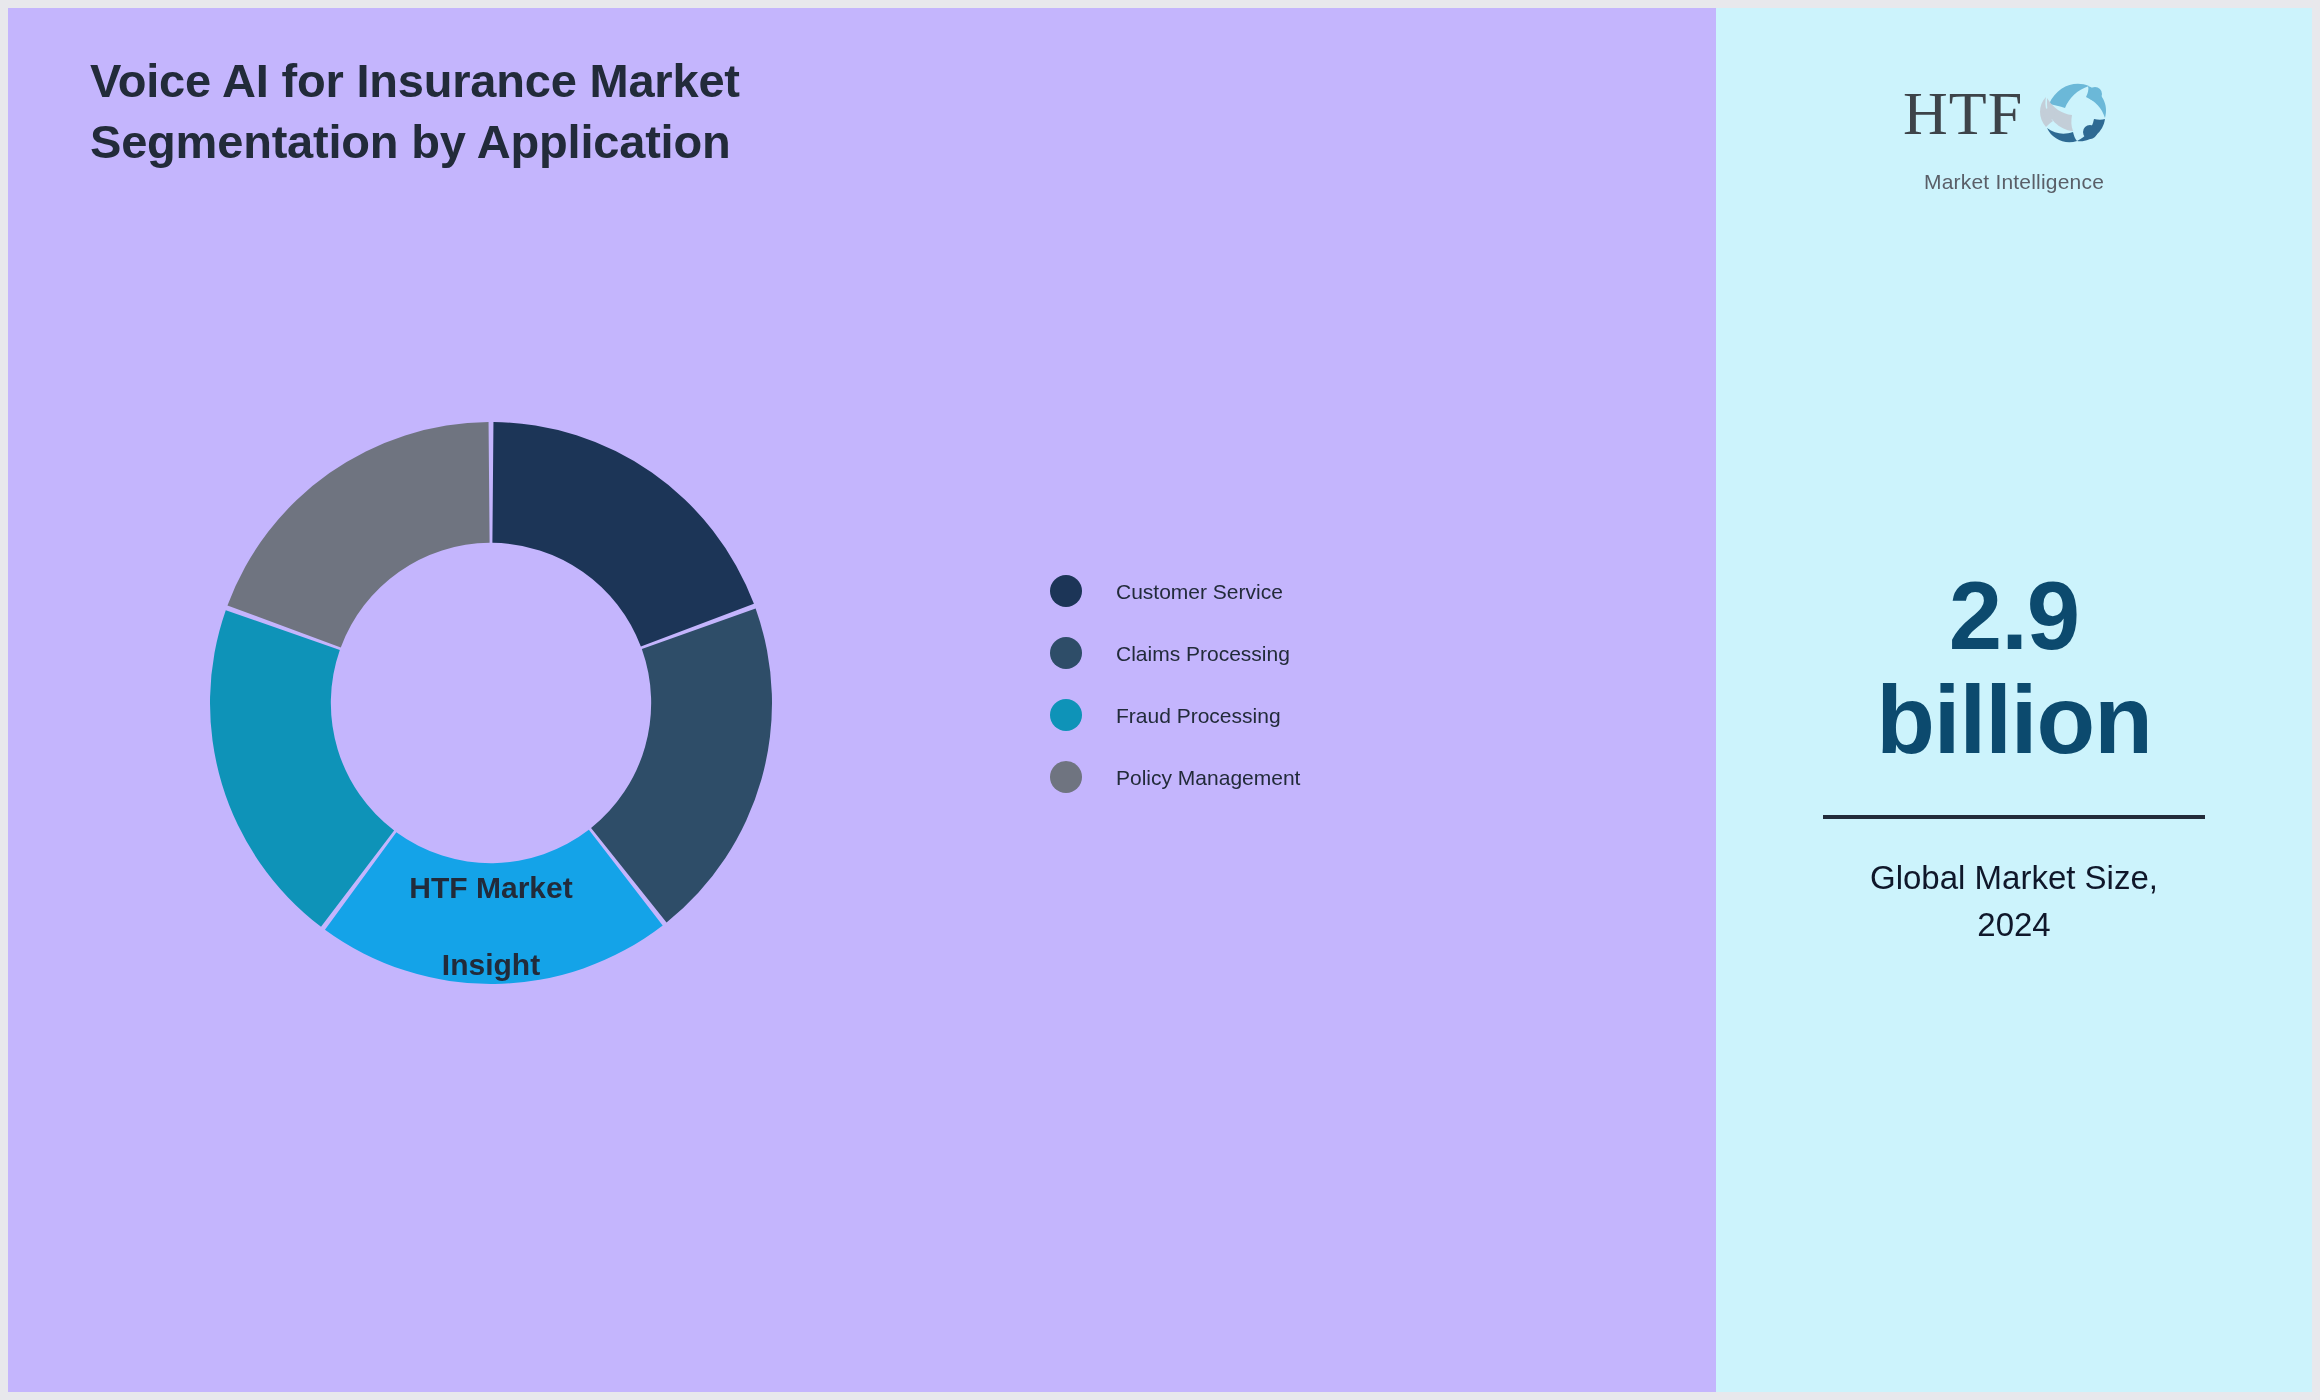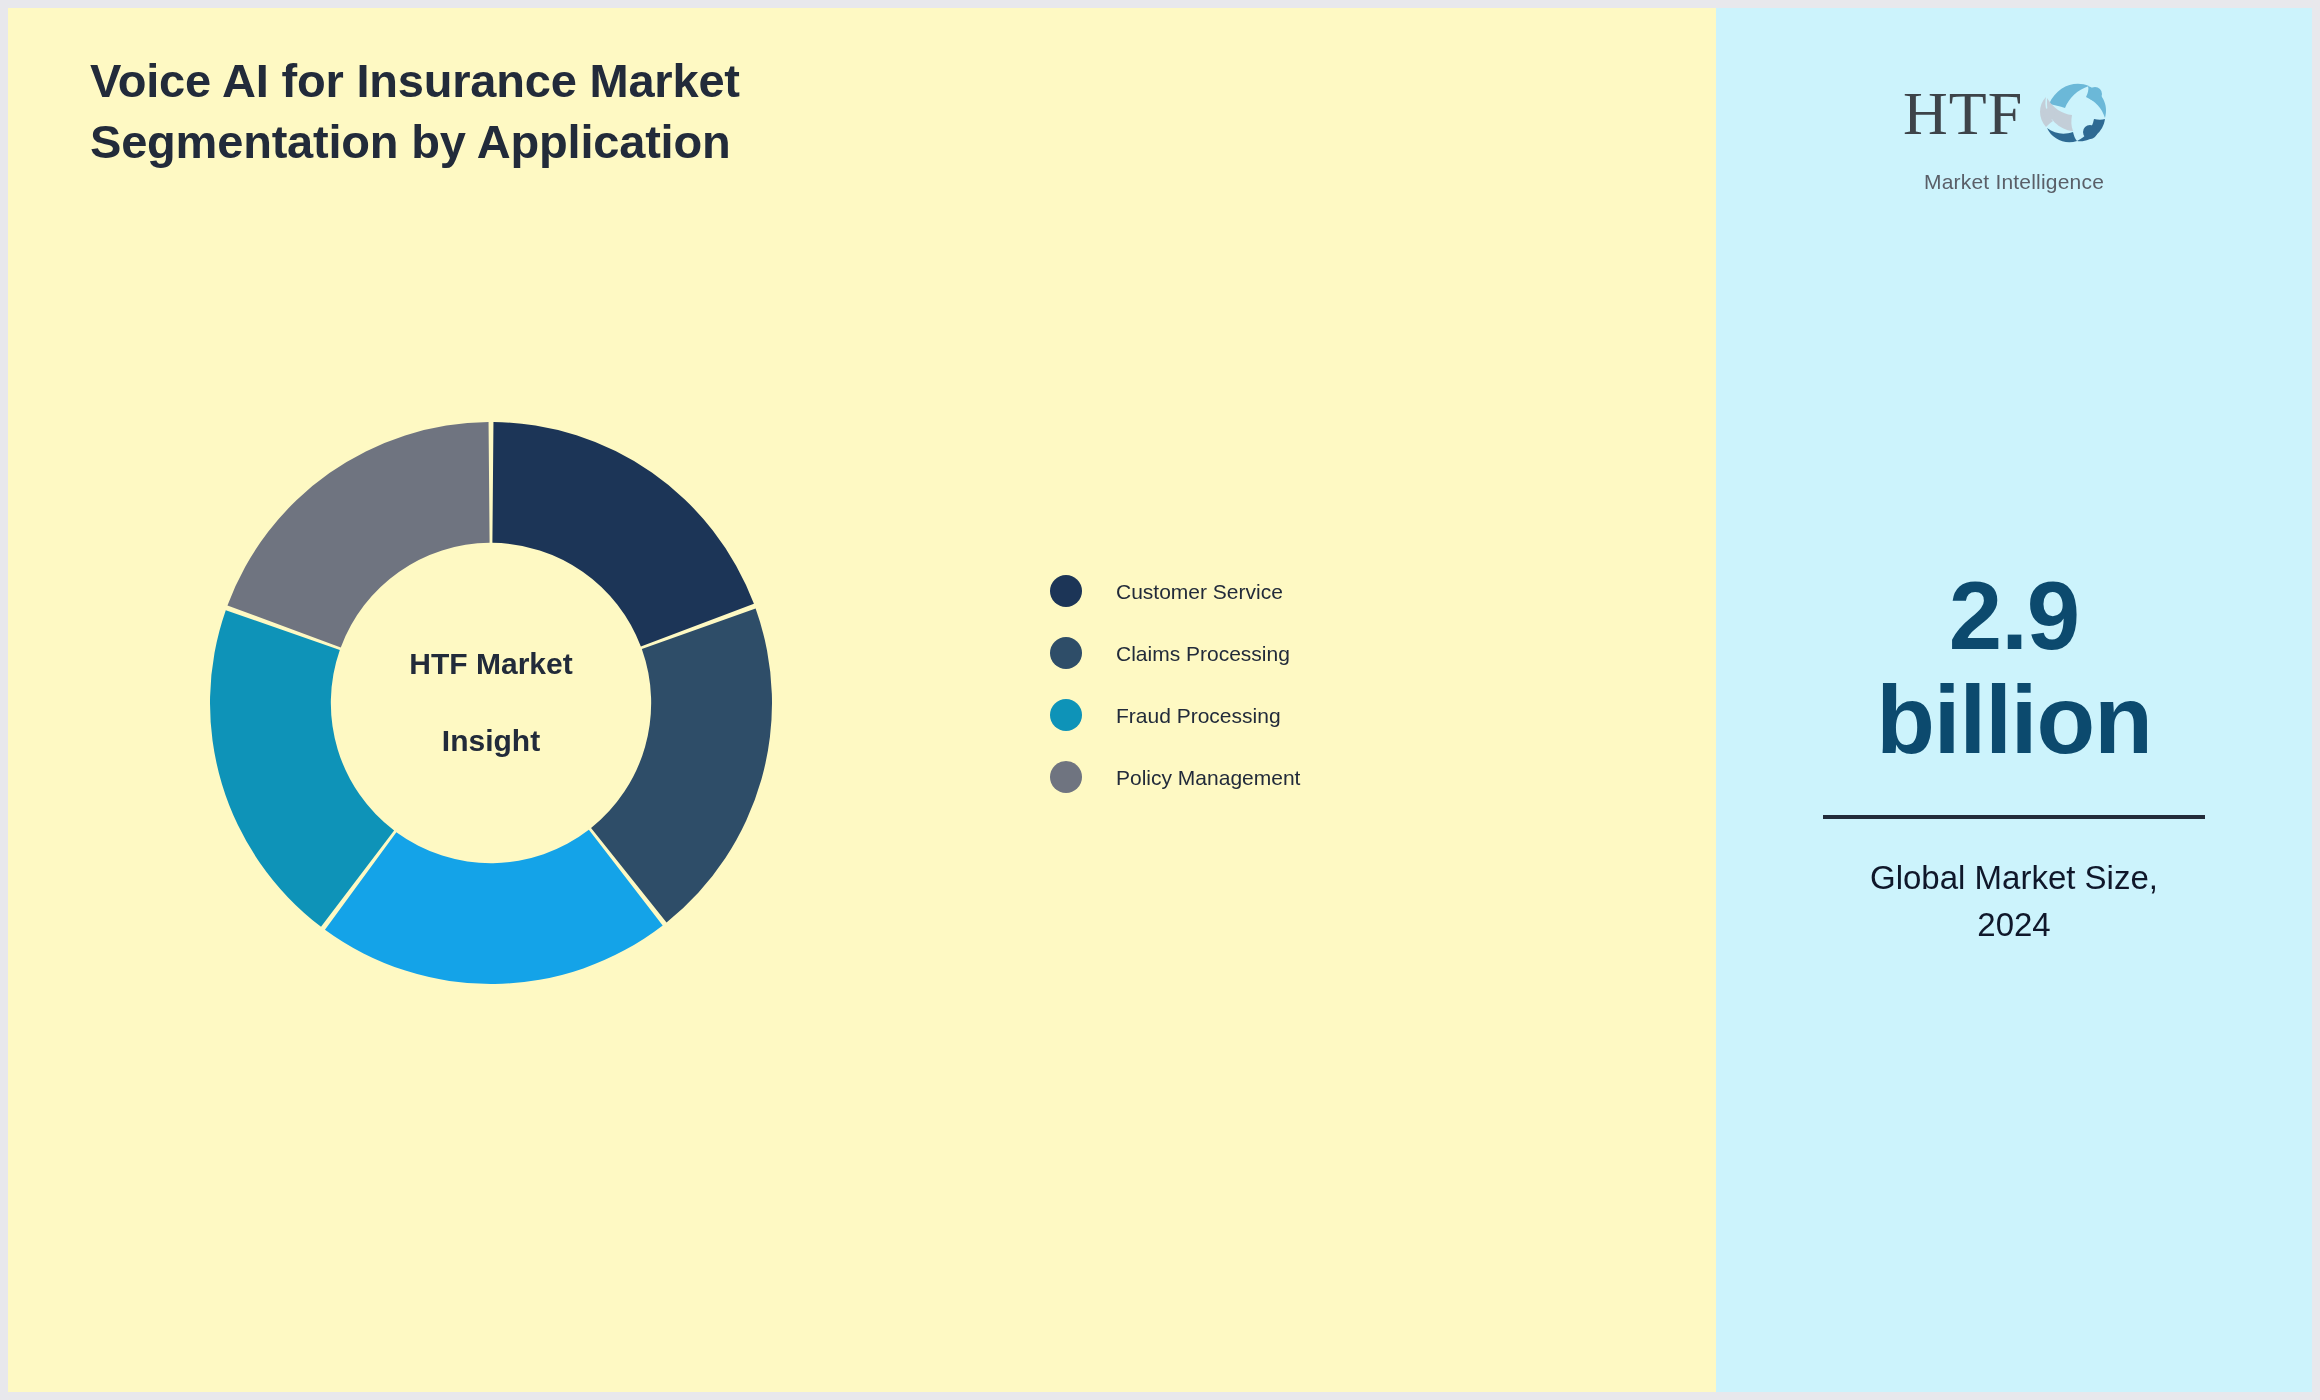--- a/index.html
+++ b/index.html
@@ -23,21 +23,21 @@
     display: flex;
     flex-direction: row;
     overflow: hidden;
   }
 
   
   #main-panel {
     position: relative;
     width: 1708px;
     height: 100%;
-    background: #fef9c3;
+    background: #c4b5fd;
     flex: 0 0 1708px;
   }
 
   #page-title {
     position: absolute;
     left: 82px;
     top: 42px;
     width: 900px;
     font-size: 47px;
     font-weight: bold;
@@ -55,21 +55,21 @@
     height: 562px;
   }
   #donut-svg { display: block; width: 562px; height: 562px; }
 
   #donut-center-label {
     position: absolute;
     left: 0; top: 0;
     width: 562px;
     height: 562px;
     display: flex;
-    align-items: center;
+    align-items: flex-end;
     justify-content: center;
     pointer-events: none;
   }
   #donut-center-label span {
     display: block;
     width: 230px;
     text-align: center;
     font-size: 30px;
     font-weight: bold;
     line-height: 1.28;

